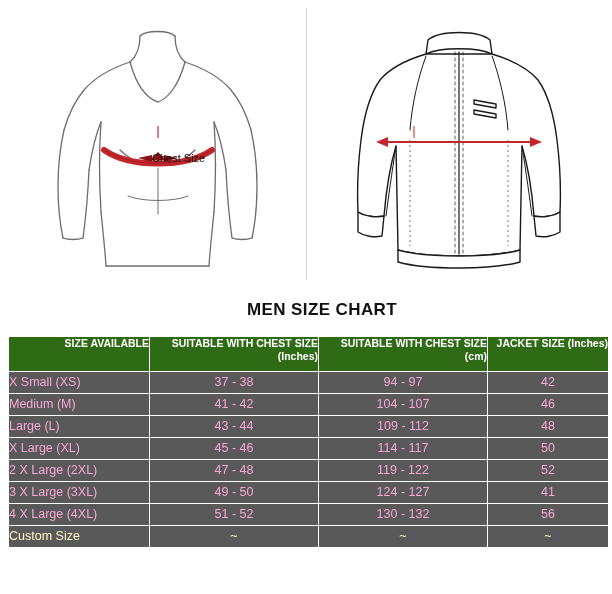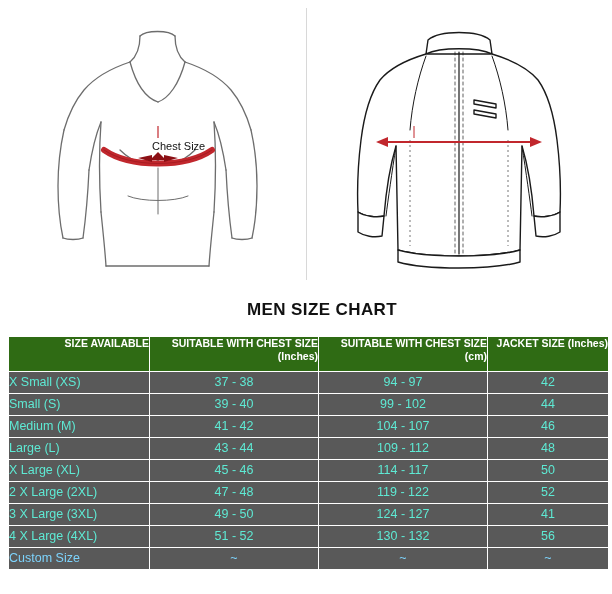--- a/index.html
+++ b/index.html
@@ -43,21 +43,21 @@
   .fig.left { left: 0; width: 306px; height: 285px; }
   .fig.right { left: 306px; width: 306px; height: 285px; }
 
   .measure-label {
     position: absolute;
     font-size: 11px;
     font-family: "Liberation Sans", sans-serif;
     color: #111111;
     white-space: nowrap;
   }
-  .chest-label { left: 152px; top: 140px; }
+  .chest-label { left: 152px; top: 152px; }
 
   
   .chart-title {
     position: absolute;
     top: 300px;
     left: 16px;
     width: 612px;
     text-align: center;
     font-size: 17px;
     font-weight: bold;
@@ -94,29 +94,29 @@
     line-height: 1.25;
     height: 34px;
   }
   thead th.c0 { width: 140px; }
   thead th.c1 { width: 168px; }
   thead th.c2 { width: 168px; }
   thead th.c3 { width: 120px; }
 
   tbody td {
     background: #595959;
-    color: #5eead4;
+    color: #f9a8d4;
     font-size: 12.5px;
     height: 21px;
     line-height: 21px;
     padding: 0 8px;
   }
   tbody td.col-size { text-align: left; }
   tbody td.col-num { text-align: center; }
-  tbody tr.custom td { color: #7dd3fc; }
+  tbody tr.custom td { color: #fef9c3; }
 
   .footer-strip {
     position: absolute;
     left: 0;
     top: 582px;
     width: 612px;
     height: 12px;
     background: #ffffff;
   }
 </style>
@@ -257,26 +257,20 @@
         </tr>
       </thead>
       <tbody>
         <tr>
           <td class="col-size">X Small (XS)</td>
           <td class="col-num">37 - 38</td>
           <td class="col-num">94 - 97</td>
           <td class="col-num">42</td>
         </tr>
         <tr>
-          <td class="col-size">Small (S)</td>
-          <td class="col-num">39 - 40</td>
-          <td class="col-num">99 - 102</td>
-          <td class="col-num">44</td>
-        </tr>
-        <tr>
           <td class="col-size">Medium (M)</td>
           <td class="col-num">41 - 42</td>
           <td class="col-num">104 - 107</td>
           <td class="col-num">46</td>
         </tr>
         <tr>
           <td class="col-size">Large (L)</td>
           <td class="col-num">43 - 44</td>
           <td class="col-num">109 - 112</td>
           <td class="col-num">48</td>

